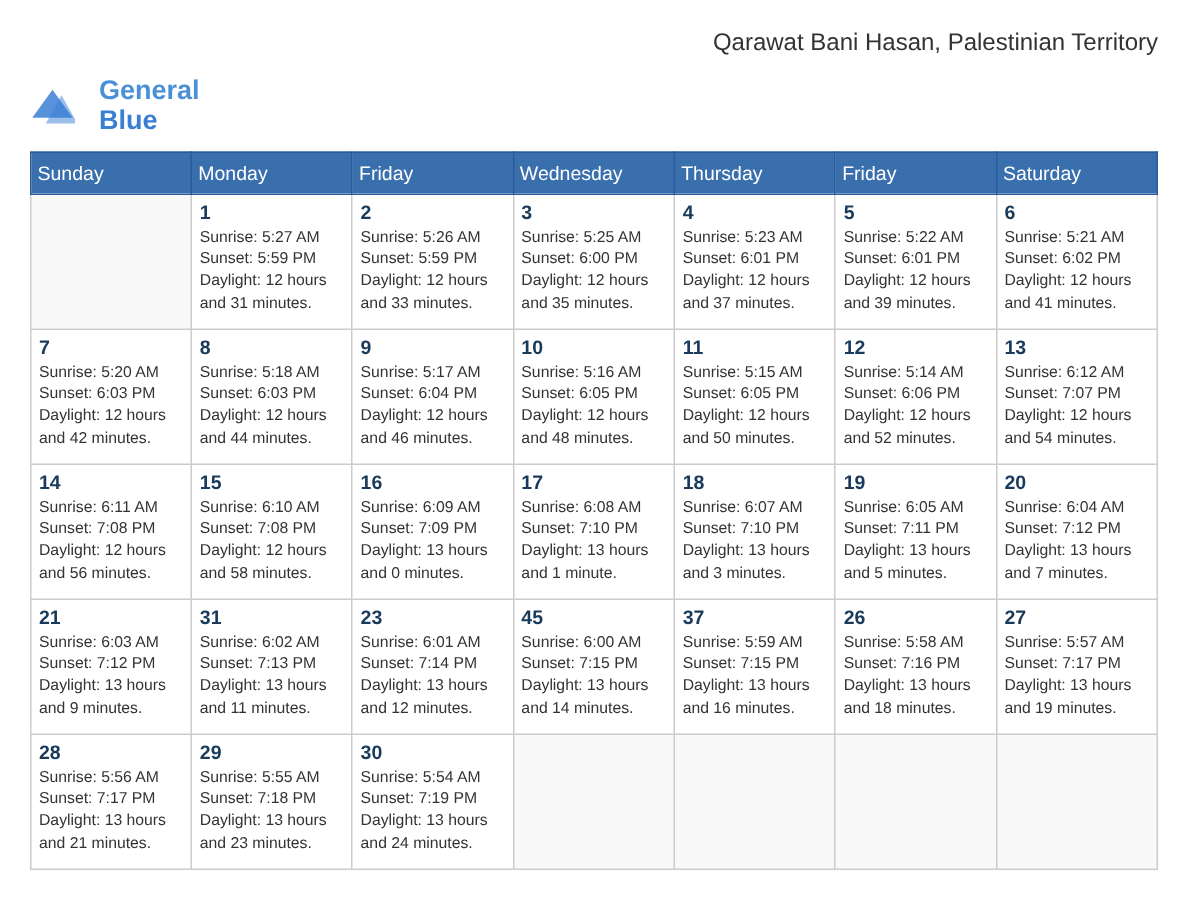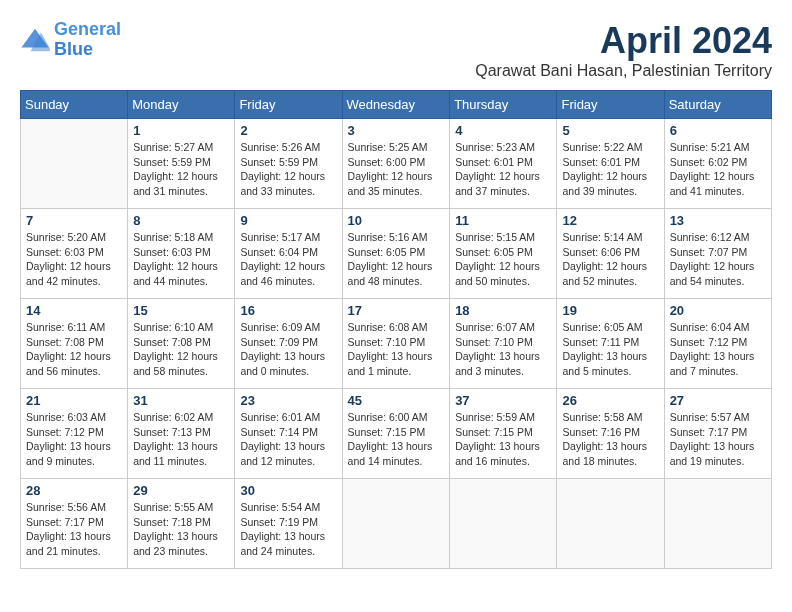--- a/index.html
+++ b/index.html
@@ -12,21 +12,22 @@
     }
     .header {
       display: flex;
       justify-content: space-between;
       align-items: flex-start;
       margin-bottom: 10px;
     }
     .logo {
       display: flex;
       align-items: center;
-      gap: 4px;
+      gap: 16px;
+      margin-top: 31px;
     }
     .logo-text {
       font-size: 18px;
       font-weight: bold;
       color: #1a3a5c;
       line-height: 1.1;
     }
     .logo-text span {
       color: #4a90d9;
     }
@@ -94,21 +95,20 @@
     <svg class="logo-icon" viewBox="0 0 40 40">
       <polygon points="20,5 38,30 2,30" fill="#3a7fd4" opacity="0.85"></polygon>
       <polygon points="28,10 42,35 14,35" fill="#3a7fd4" opacity="0.5"></polygon>
     </svg>
     <div class="logo-text">
       <div><span>General</span></div>
       <div style="color:#3a7fd4;">Blue</div>
     </div>
   </div>
   <div class="title-block">
-    <div class="month-title">April 2024</div>
     <div class="location-title">Qarawat Bani Hasan, Palestinian Territory</div>
   </div>
 </div>
 
 <table class="calendar">
   <thead>
     <tr>
         <th>Sunday</th>
         <th>Monday</th>
         <th>Friday</th>

